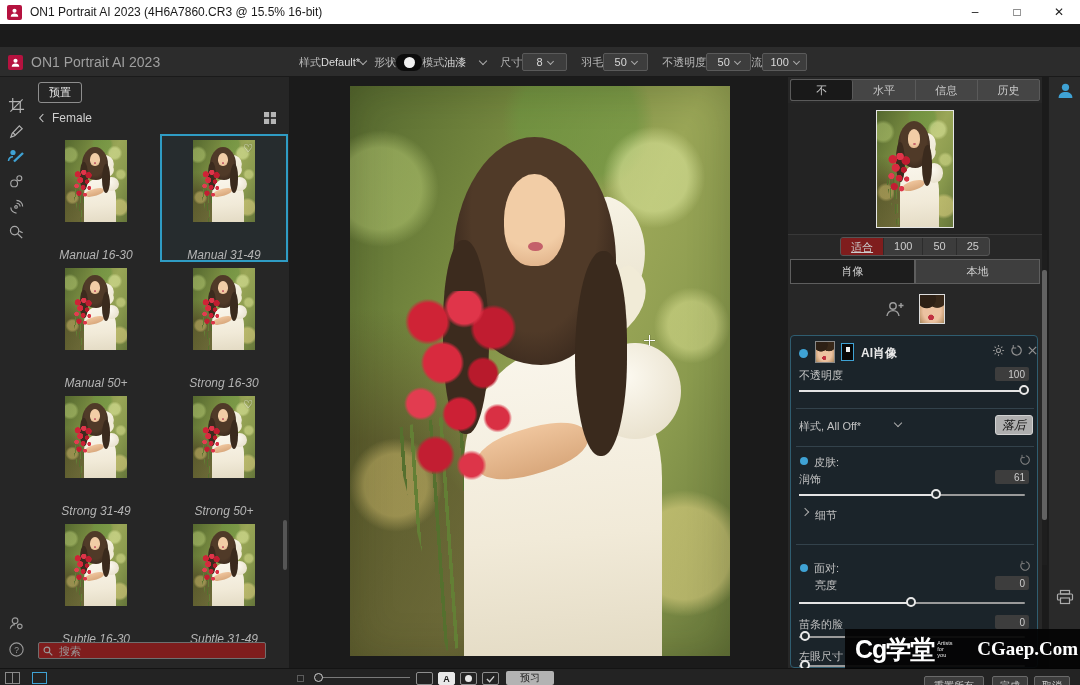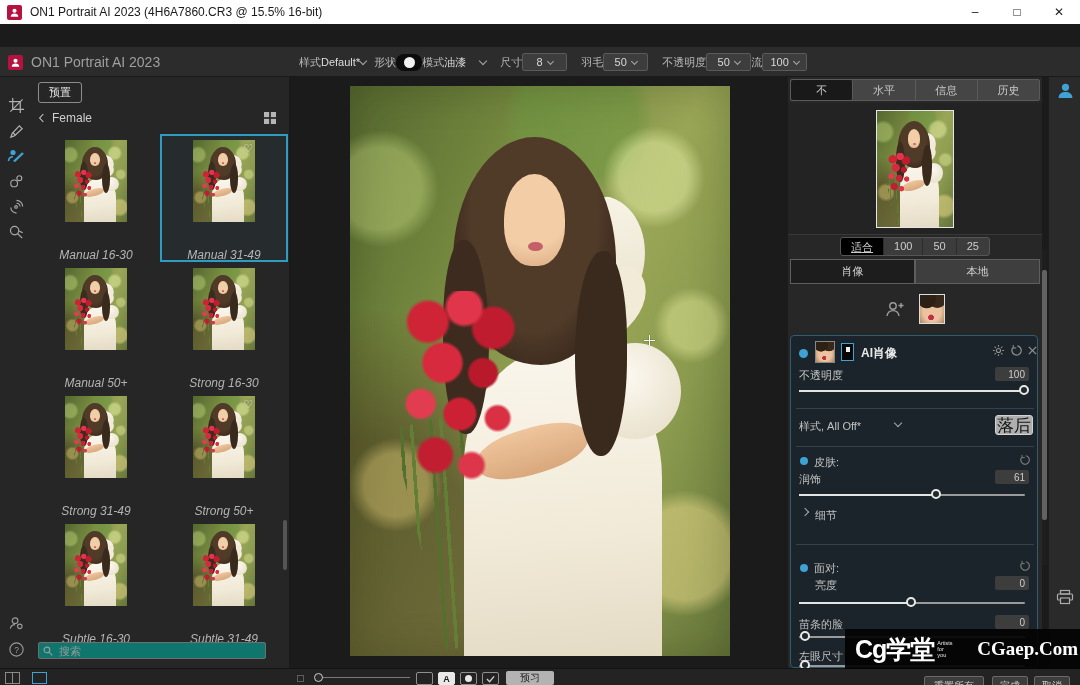--- a/index.html
+++ b/index.html
@@ -41,21 +41,21 @@
   .presets{position:absolute;left:30px;top:77px;width:260px;height:591px;background:#262626;border-right:1px solid #1a1a1a;}
   .preset-tab{position:absolute;left:8px;top:5px;padding:2px 10px;border:1px solid #8d8d8d;border-radius:3px;font-size:11px;color:#e2e2e2;}
   .cat-row{position:absolute;left:6px;top:31px;width:248px;height:20px;display:flex;align-items:center;}
   .cat-row span{font-size:12px;color:#cfcfcf;margin-left:4px;}
   .pgrid{position:absolute;left:2px;top:57px;width:256px;display:grid;grid-template-columns:128px 128px;}
   .pcell{height:128px;display:flex;flex-direction:column;align-items:center;padding-top:6px;position:relative;}
   .pcell.sel{outline:2px solid #2f9cc4;outline-offset:-2px;background:rgba(47,156,196,0.05);}
   .pthumb{position:relative;width:62px;height:88px;overflow:hidden;}
   .plabel{margin-top:26px;font-size:12px;color:#b4b4b4;font-style:italic;}
   .fav{position:absolute;top:2px;right:2px;font-size:11px;color:rgba(255,255,255,0.85);text-shadow:0 0 2px rgba(0,0,0,.6);}
-  .searchbox{position:absolute;left:8px;top:565px;width:228px;height:17px;border:1px solid #6f6f6f;border-radius:2px;display:flex;align-items:center;padding:0 4px;gap:4px;background:#0f766e;}
+  .searchbox{position:absolute;left:8px;top:565px;width:228px;height:17px;border:1px solid #6f6f6f;border-radius:2px;display:flex;align-items:center;padding:0 4px;gap:4px;background:#7f1d1d;}
   .searchbox input{background:transparent;border:none;outline:none;color:#cccccc;font-size:11px;width:190px;}
   .searchbox input::placeholder{color:#9a9a9a;}
   .pscroll{position:absolute;right:2px;top:443px;width:4px;height:50px;background:#555;border-radius:2px;}
 
   
   .canvas{position:absolute;left:291px;top:78px;width:497px;height:590px;background:#1b1b1b;}
 
   
   .scene{position:absolute;overflow:hidden;background:
     radial-gradient(circle at 80% 16%, rgba(225,235,160,.55) 0 6%, transparent 9%),
@@ -96,42 +96,42 @@
   .rightpanel{position:absolute;left:788px;top:77px;width:254px;height:591px;background:#272727;}
   .viewtabs{position:absolute;left:2px;top:2px;width:250px;height:22px;background:#454545;border:1px solid #5a5a5a;border-radius:2px;display:flex;}
   .viewtab{flex:1;display:flex;align-items:center;justify-content:center;font-size:11px;color:#c9c9c9;border-right:1px solid #5a5a5a;}
   .viewtab:last-child{border-right:none;}
   .viewtab.active{background:#191919;border-radius:2px;}
   .navbox{position:absolute;left:0;top:26px;width:254px;height:132px;background:#232323;border-bottom:1px solid #383838;}
   .zoomrow{position:absolute;left:0;top:160px;width:254px;height:19px;display:flex;justify-content:center;}
   .zoomgrp{display:flex;background:#3c3c3c;border:1px solid #555;border-radius:3px;overflow:hidden;}
   .zoombtn{padding:2px 10px;font-size:11px;color:#cccccc;border-right:1px solid #2c2c2c;}
   .zoombtn:last-child{border-right:none;}
-  .zoombtn.active{background:#000000;text-decoration:underline;}
+  .zoombtn.active{background:#7f1d1d;text-decoration:underline;}
   .modetabs{position:absolute;left:2px;top:182px;width:250px;height:25px;display:flex;}
   .modetab{flex:1;display:flex;align-items:center;justify-content:center;font-size:11px;color:#d0d0d0;background:#3e3e3e;border:1px solid #5e5e5e;font-family:Liberation Serif, serif;}
   .modetab.active{background:#1d1d1d;}
   .facerow{position:absolute;left:0;top:207px;width:254px;height:50px;display:flex;align-items:center;justify-content:center;gap:12px;}
   .face-crop{background:
     radial-gradient(circle at 28% 14%,#2d2015 0 30%,transparent 33%),
     radial-gradient(circle at 72% 12%,#382819 0 30%,transparent 33%),
     radial-gradient(circle at 46% 80%,#c03040 0 10%,transparent 12%),
     radial-gradient(ellipse at 50% 55%,#ecc2a0 0 52%,#c9a077 75%,#8a7a52 100%);}
 
   
   .aipanel{position:absolute;left:2px;top:258px;width:248px;height:333px;background:#1b242a;border:1px solid #2f5d70;border-radius:4px;}
   .ai-label{position:absolute;font-size:11px;color:#c2c2c2;}
   .ai-title{position:absolute;font-size:12px;font-weight:bold;color:#e8e8e8;}
   .dot{position:absolute;width:9px;height:9px;border-radius:50%;background:#3fa2d4;}
   .valbox{position:absolute;width:34px;height:14px;background:#3d3d3d;border-radius:2px;font-size:10px;color:#cccccc;display:flex;align-items:center;justify-content:flex-end;padding-right:4px;}
   .slider{position:absolute;height:2px;background:#9a9a9a;border-radius:1px;}
   .slider .fill{position:absolute;left:0;top:0;height:2px;background:#e4e4e4;}
   .slider .knob{position:absolute;top:-5px;width:10px;height:10px;border-radius:50%;border:2px solid #e8e8e8;background:#20282c;margin-left:-6px;}
   .divider{position:absolute;left:5px;width:238px;border-top:1px solid #33424b;}
-  .afterbtn{position:absolute;width:38px;height:20px;background:#aeaeae;border:1px solid #d2d2d2;border-radius:3px;font-size:17px;color:#141414;display:flex;align-items:center;justify-content:center;}
+  .afterbtn{position:absolute;width:38px;height:20px;background:#aeaeae;border:1px solid #d2d2d2;border-radius:3px;font-size:12px;color:#141414;display:flex;align-items:center;justify-content:center;font-style:italic;}
   .maskthumb{position:absolute;width:13px;height:18px;background:#070707;border:1px solid #3fa2d4;}
   .maskthumb:after{content:"";position:absolute;left:4px;top:3px;width:4px;height:5px;background:#f0f0f0;}
 
   
   .rightstrip{position:absolute;left:1048px;top:77px;width:32px;height:591px;background:#2a2a2a;border-left:1px solid #1c1c1c;}
   .vscroll{position:absolute;left:1042px;top:250px;width:5px;height:315px;background:#1e1e1e;}
   .vscroll .thumb{position:absolute;left:0;top:20px;width:5px;height:250px;background:#626262;border-radius:2px;}
 
   
   .bottombar{position:absolute;left:0;top:668px;width:1080px;height:17px;background:#232323;border-top:1px solid #141414;z-index:10;}

